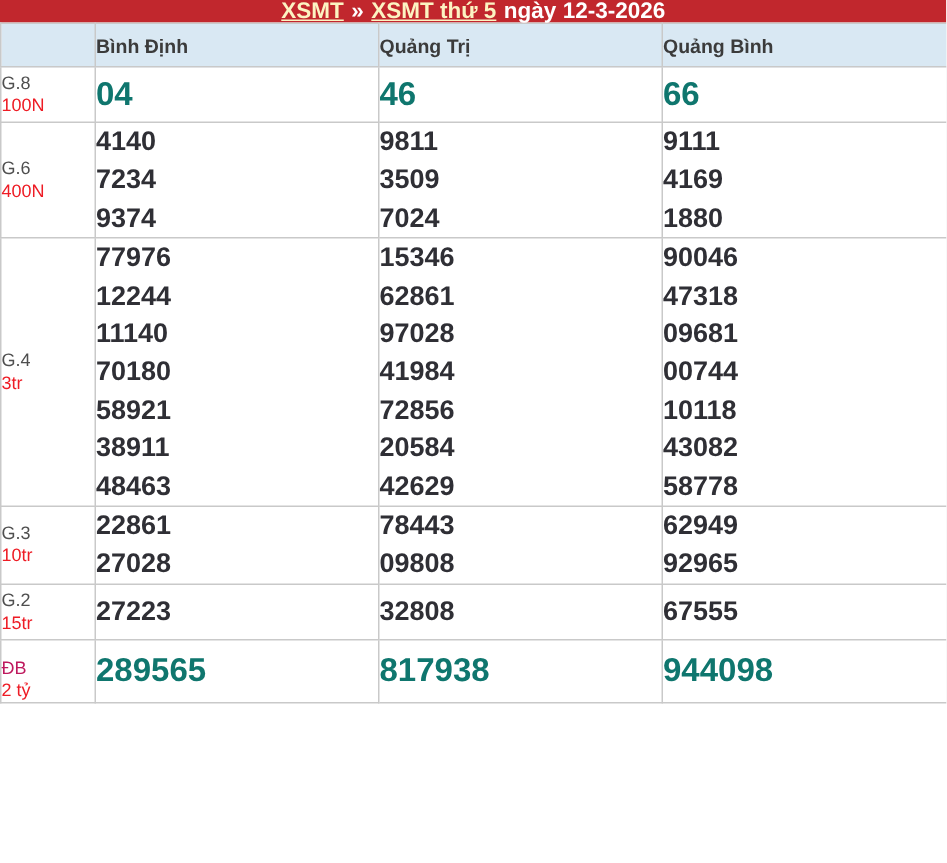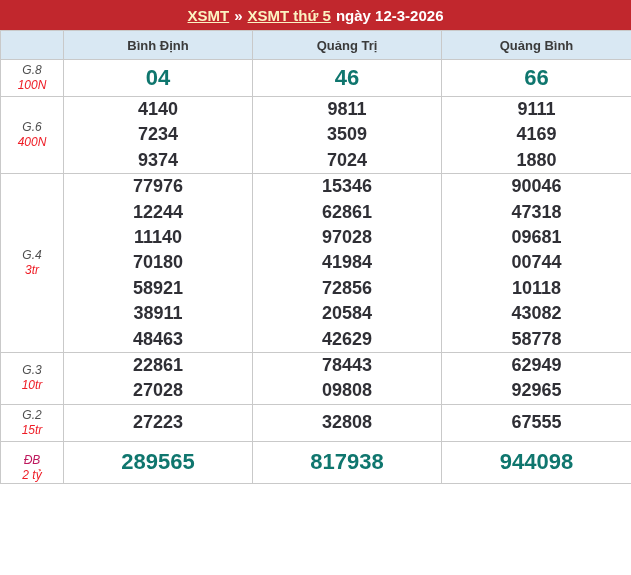--- a/index.html
+++ b/index.html
@@ -10,21 +10,21 @@
     width: 631px;
     height: 575px;
     overflow: hidden;
     background: #ffffff;
     position: relative;
   }
 
   
   .title-bar {
     width: 631px;
-    height: 30px;
+    height: 15px;
     background: #c1272d;
     color: #ffffff;
     font-size: 15px;
     font-weight: bold;
     display: flex;
     align-items: center;
     justify-content: center;
     gap: 5px;
     white-space: nowrap;
   }
@@ -37,33 +37,33 @@
   
   table.results {
     width: 631px;
     border-collapse: collapse;
     table-layout: fixed;
     border: 1px solid #999999;
   }
   table.results td, table.results th {
     border: 1px solid #c9c9c9;
     vertical-align: middle;
-    text-align: center;
+    text-align: left;
     padding: 0;
   }
   tr.header-row { height: 29px; background: #d9e8f3; }
   tr.header-row th {
     font-size: 13px;
     font-weight: bold;
     color: #3b3b3b;
   }
   tr.prize-row { height: 37px; background: #ffffff; }
   tr.prize-row.db-row { height: 40px; }
 
-  .label-cell { line-height: 15px; font-style: italic; }
+  .label-cell { line-height: 15px; }
   .prize-name  { font-size: 12px; color: #4f4f4f; }
   .prize-amount{ font-size: 12px; color: #ee1c25; }
   .label-red .prize-name { color: #be185d; margin-top: 11px; }
 
   .num {
     font-size: 18px;
     font-weight: bold;
     color: #2f2f35;
     line-height: 25.4px;
   }

